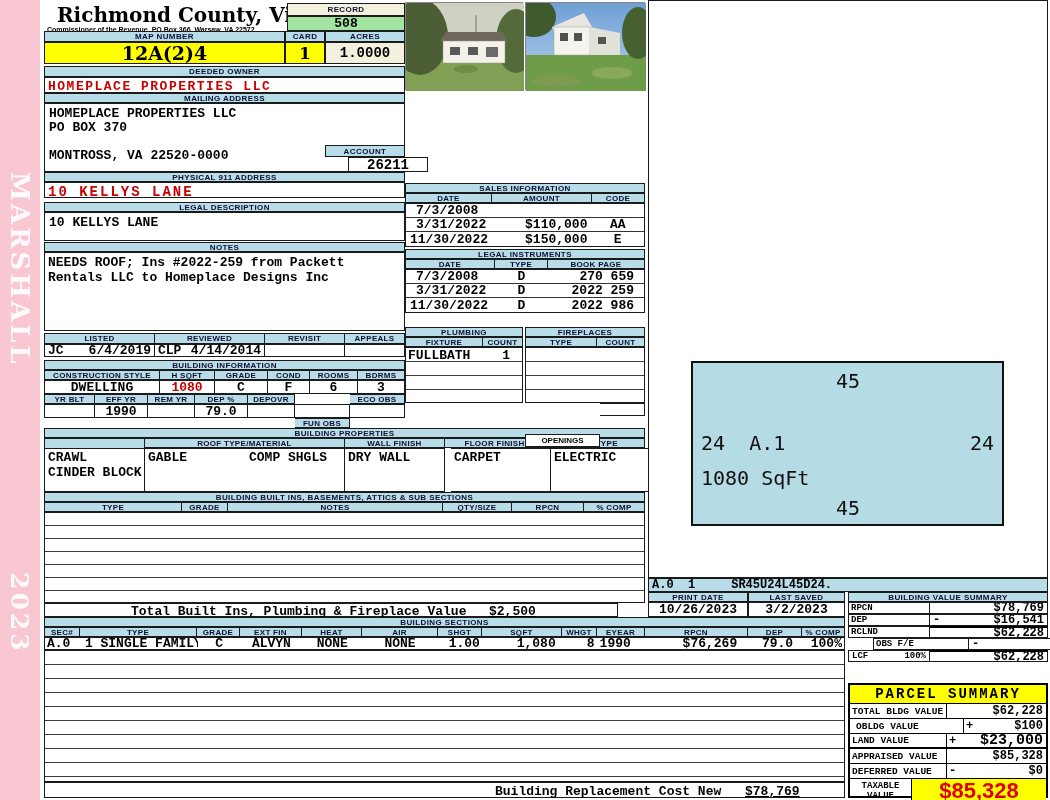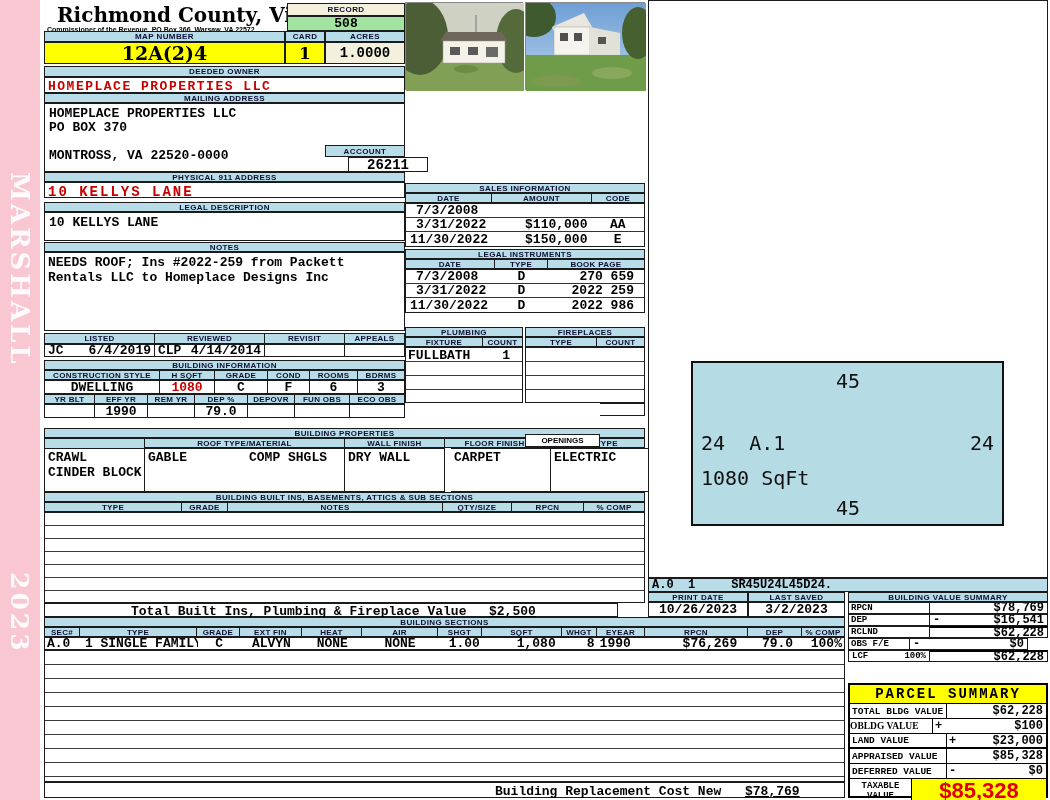--- a/index.html
+++ b/index.html
@@ -133,21 +133,21 @@
     <div class="dc tc" style="width:42px; height:14px;">F</div>
     <div class="dc tc" style="width:48px; height:14px;">6</div>
     <div class="dc tc" style="width:47px; height:14px;">3</div>
   </div>
   <div class="row" style="left:44px; top:394px;">
     <div class="hc" style="width:51px; height:10px;">YR BLT</div>
     <div class="hc" style="width:53px; height:10px;">EFF YR</div>
     <div class="hc" style="width:47px; height:10px;">REM YR</div>
     <div class="hc" style="width:53px; height:10px;">DEP %</div>
     <div class="hc" style="width:47px; height:10px;">DEPOVR</div>
-    <div class="hc" style="width:55px; height:10px;">FUN OBS</div>
+    <div class="hc" style="width:55px; height:10px;margin-top:24px;">FUN OBS</div>
     <div class="hc" style="width:55px; height:10px;">ECO OBS</div>
   </div>
   <div class="row" style="left:44px; top:404px;">
     <div class="dc tc" style="width:51px; height:14px;"></div>
     <div class="dc tc" style="width:53px; height:14px;">1990</div>
     <div class="dc tc" style="width:47px; height:14px;"></div>
     <div class="dc tc" style="width:53px; height:14px;">79.0</div>
     <div class="dc tc" style="width:47px; height:14px;"></div>
     <div class="dc tc" style="width:55px; height:14px;"></div>
     <div class="dc tc" style="width:55px; height:14px;"></div>
@@ -373,21 +373,21 @@
     </div>
   </div>
   <div class="row" style="left:848px; top:626px;">
     <div class="dc sum-label" style="width:82px; height:12px; padding-left:2px;">RCLND</div>
     <div class="dc" style="width:118px; height:12px; justify-content:space-between; padding:0 3px; font-size:12px; border-top:2px solid #000;">
       <span></span>
       <span>$62,228</span>
     </div>
   </div>
   <div class="row" style="left:848px; top:638px;">
-    <div class="dc sum-label" style="width:62px; height:12px; padding-left:2px;">OBS F/E</div>
+    <div class="dc sum-label" style="width:96px; height:12px; padding-left:2px;margin-left:25px;">OBS F/E</div>
     <div class="dc" style="width:118px; height:12px; justify-content:space-between; padding:0 3px; font-size:12px;">
       <span>-</span>
       <span>$0</span>
     </div>
   </div>
   <div class="row" style="left:848px; top:650px;">
     <div class="dc sum-label" style="width:82px; height:12px; padding:0 3px; justify-content:space-between;">
       <span>LCF</span>
       <span>100%</span>
     </div>
@@ -398,28 +398,28 @@
   </div>
 
   <div class="abs" style="left:848px; top:683px; width:200px; height:115px; border:2px solid #000; background:#fff;">
     <div style="height:19px; background:#ffff00; border-bottom:1px solid #000; display:flex; align-items:center; justify-content:center; font:bold 14px 'Liberation Mono',monospace; letter-spacing:2px;">PARCEL SUMMARY</div>
     <div style="display:flex; height:15px; border-bottom:1px solid #000;">
       <span class="psum-label" style="width:97px; display:flex; align-items:center; padding-left:2px; border-right:1px solid #000;">TOTAL BLDG VALUE</span>
       <span class="mono" style="width:16px; display:flex; align-items:center; padding-left:2px; font-size:12px;"></span>
       <span class="mono" style="flex:1; display:flex; align-items:center; justify-content:flex-end; padding-right:3px; font-size:12px;">$62,228</span>
     </div>
     <div style="display:flex; height:15px; border-bottom:1px solid #000;">
-      <span class="psum-label" style="width:83px; display:flex; align-items:center; padding-left:0; border-right:1px solid #000;font-family:Liberation Serif, serif;">OBLDG VALUE</span>
+      <span class="psum-label" style="width:114px; display:flex; align-items:center; padding-left:6px; border-right:1px solid #000;">OBLDG VALUE</span>
       <span class="mono" style="width:16px; display:flex; align-items:center; padding-left:2px; font-size:12px;">+</span>
       <span class="mono" style="flex:1; display:flex; align-items:center; justify-content:flex-end; padding-right:3px; font-size:12px;">$100</span>
     </div>
     <div style="display:flex; height:15px; border-bottom:2px solid #000;">
       <span class="psum-label" style="width:97px; display:flex; align-items:center; padding-left:2px; border-right:1px solid #000;">LAND VALUE</span>
       <span class="mono" style="width:16px; display:flex; align-items:center; padding-left:2px; font-size:12px;">+</span>
-      <span class="mono" style="flex:1; display:flex; align-items:center; justify-content:flex-end; padding-right:3px; font-size:12px;">$23,000</span>
+      <span class="mono" style="flex:1; display:flex; align-items:center; justify-content:flex-end; padding-right:3px; font-size:15px;">$23,000</span>
     </div>
     <div style="display:flex; height:15px; border-bottom:1px solid #000;">
       <span class="psum-label" style="width:97px; display:flex; align-items:center; padding-left:2px; border-right:1px solid #000;">APPRAISED VALUE</span>
       <span class="mono" style="width:16px; display:flex; align-items:center; padding-left:2px; font-size:12px;"></span>
       <span class="mono" style="flex:1; display:flex; align-items:center; justify-content:flex-end; padding-right:3px; font-size:12px;">$85,328</span>
     </div>
     <div style="display:flex; height:15px; border-bottom:1px solid #000;">
       <span class="psum-label" style="width:97px; display:flex; align-items:center; padding-left:2px; border-right:1px solid #000;">DEFERRED VALUE</span>
       <span class="mono" style="width:16px; display:flex; align-items:center; padding-left:2px; font-size:12px;">-</span>
       <span class="mono" style="flex:1; display:flex; align-items:center; justify-content:flex-end; padding-right:3px; font-size:12px;">$0</span>

